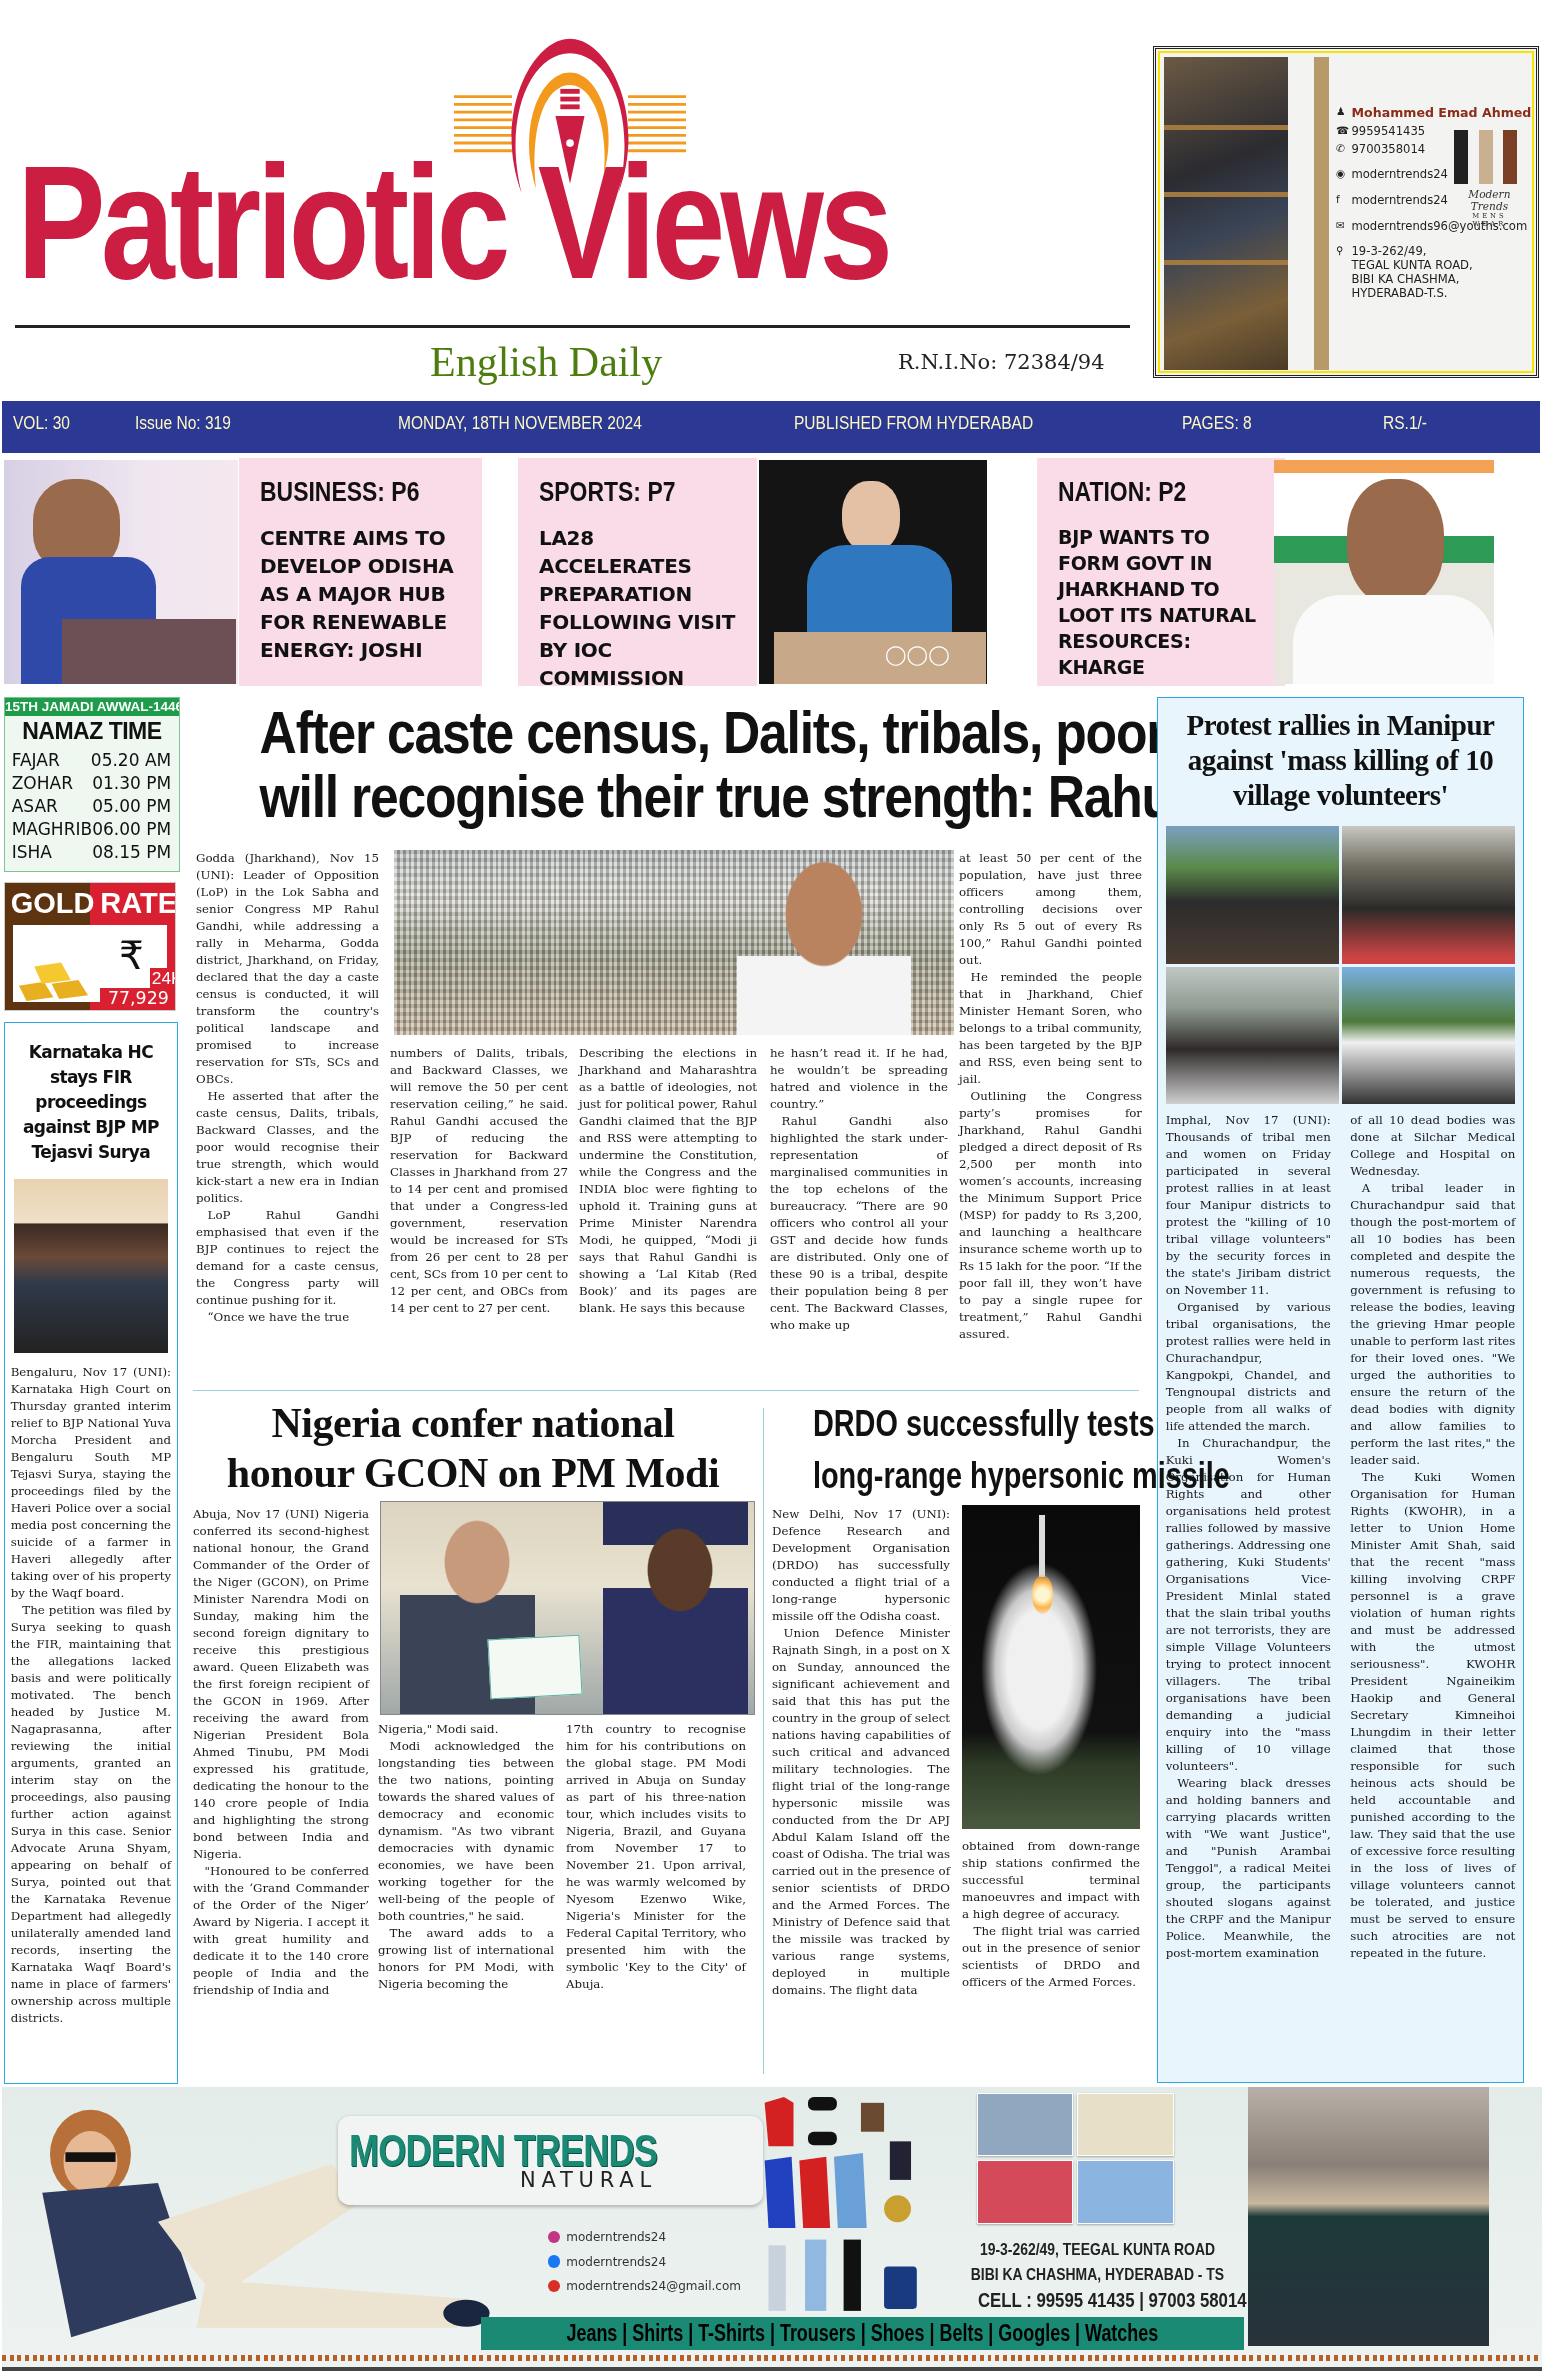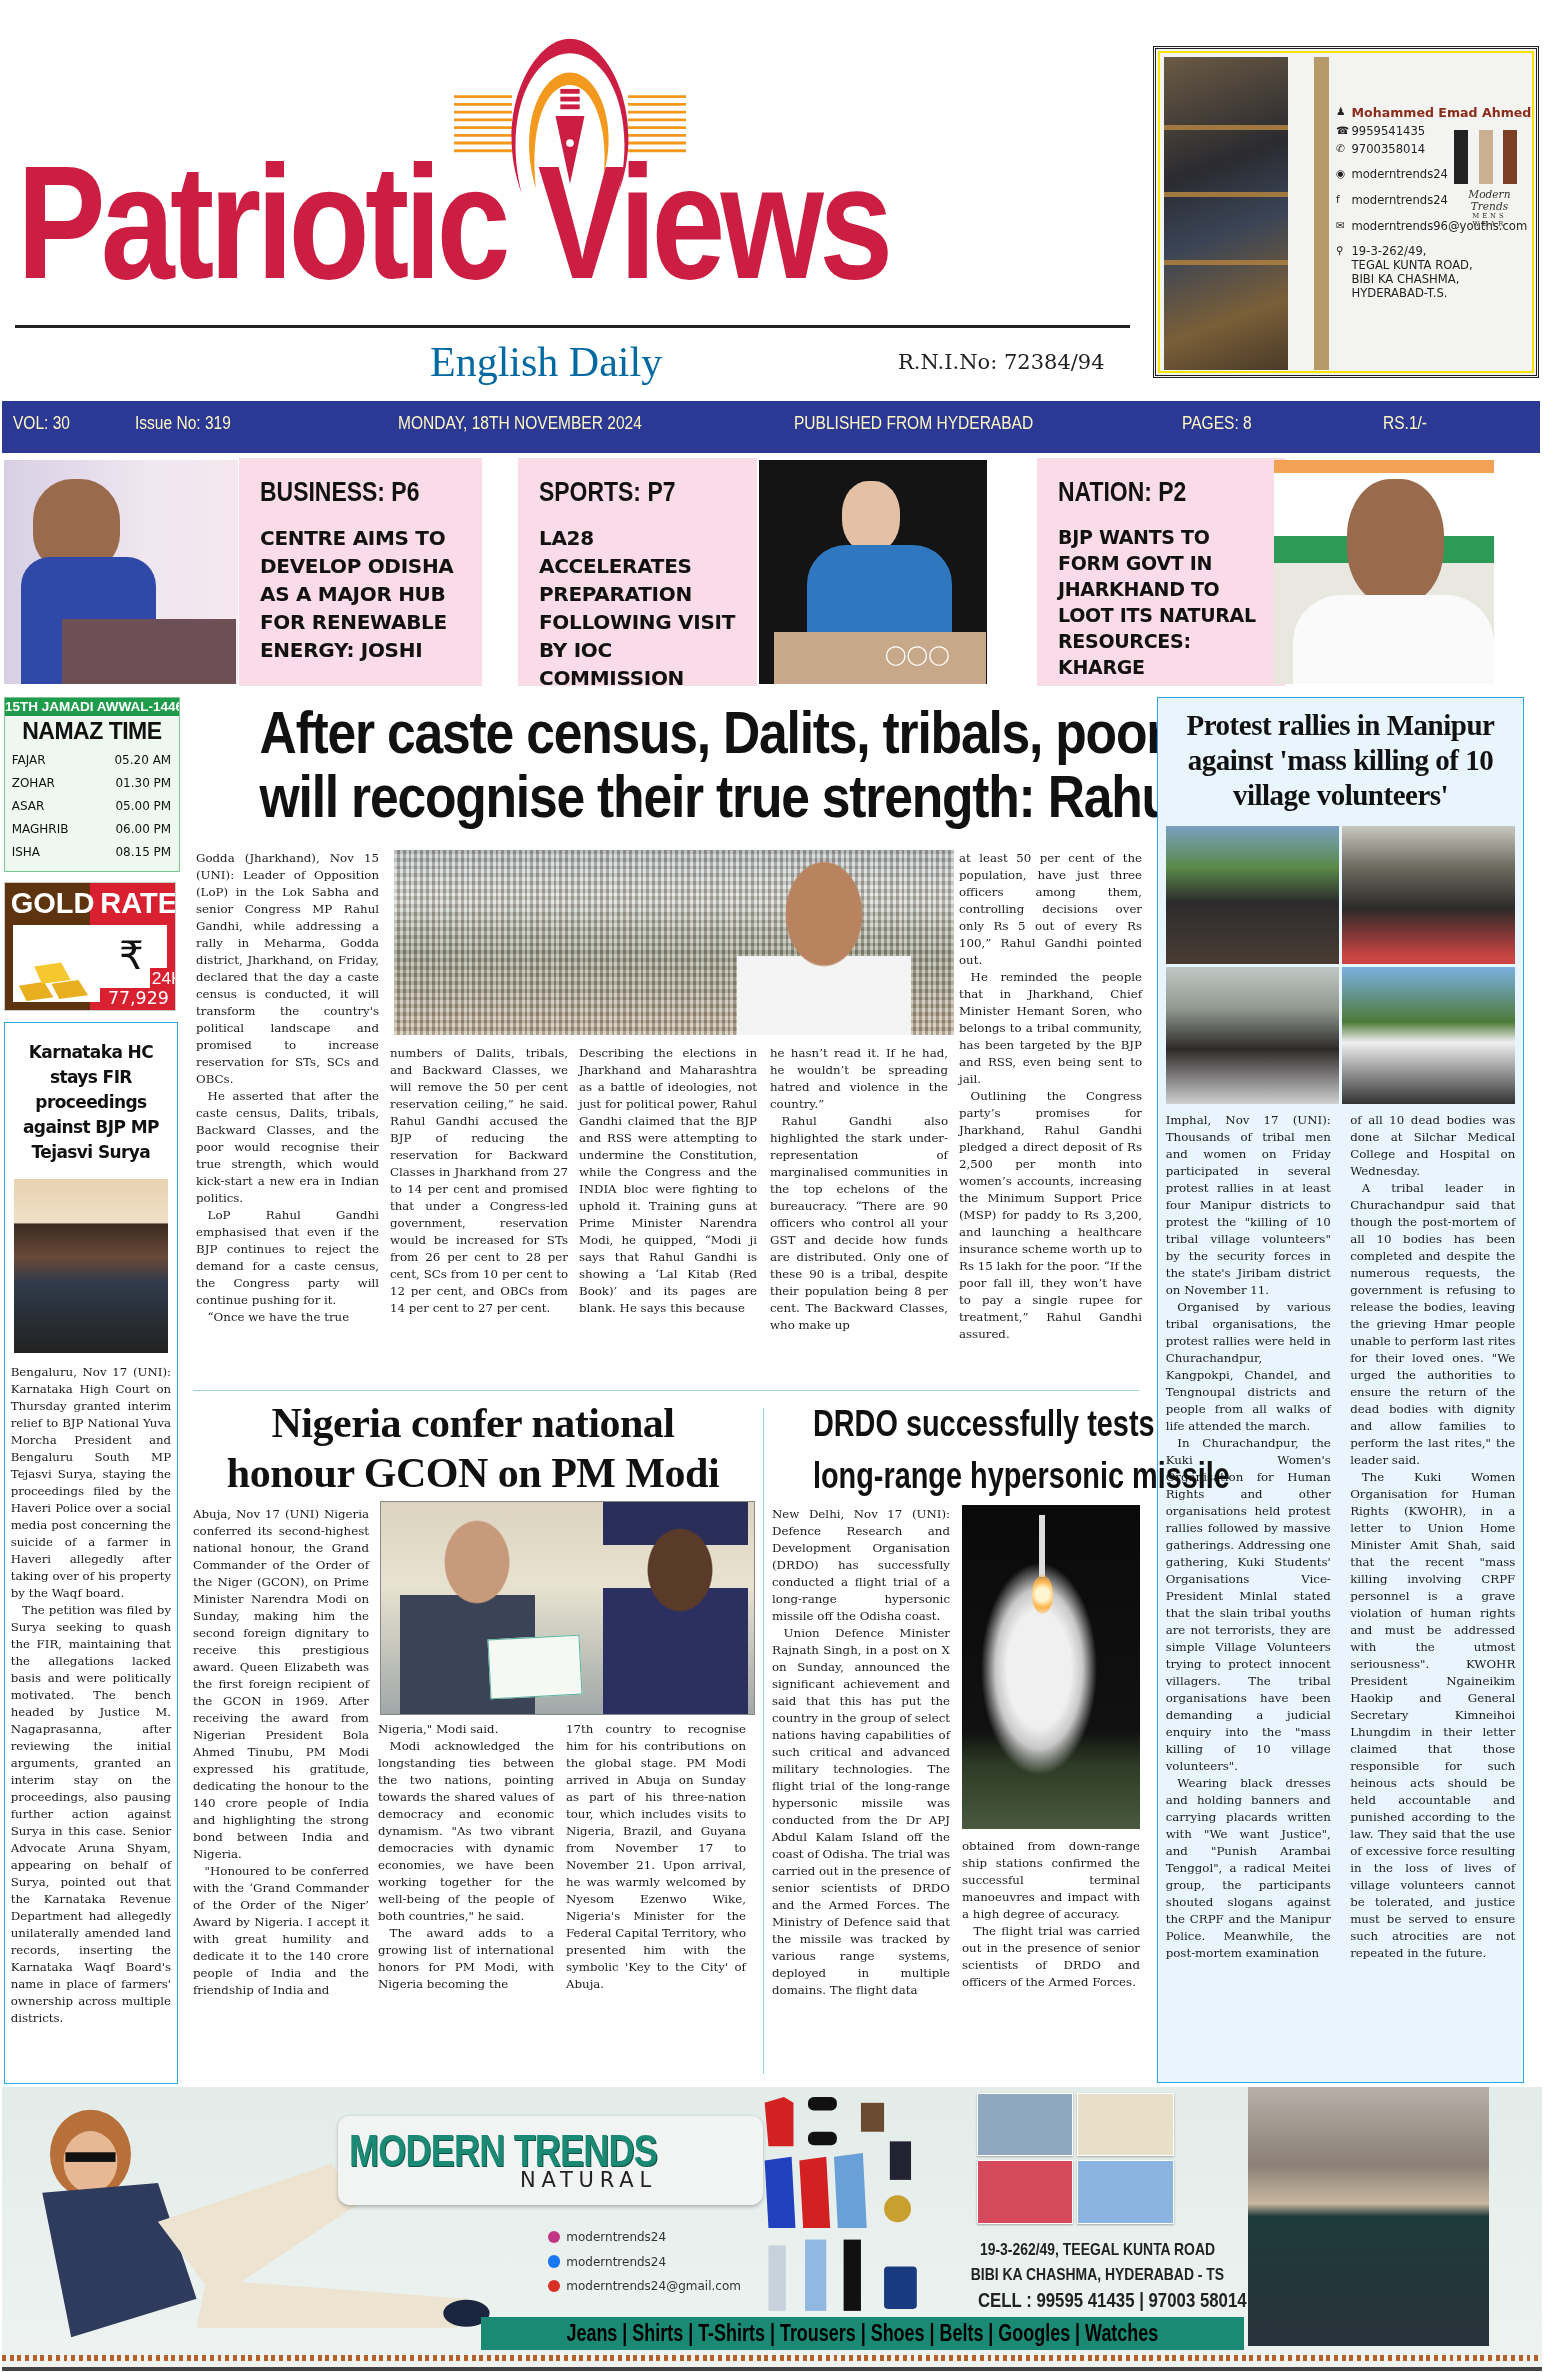--- a/index.html
+++ b/index.html
@@ -3,21 +3,21 @@
 <meta charset="utf-8">
 <style>
   * { box-sizing: border-box; margin: 0; padding: 0; }
   body { width: 1545px; height: 2372px; background: #fff; font-family: "DejaVu Serif", serif; color: #111; position: relative; overflow: hidden; }
   .abs { position: absolute; }
 
   
   .mast-title { left: 17.4px; top: 145px; font-family: "Liberation Sans", sans-serif; font-weight: 700; font-size: 162px; line-height: 154px; color: #cc1e43; letter-spacing: -5.8px; transform: scaleX(0.82); transform-origin: left top; white-space: nowrap; }
   .logo-mark { left: 454px; top: 29px; width: 232px; height: 174px; }
   .mast-rule { left: 14.5px; top: 325px; width: 1115px; height: 2.9px; background: #222; }
-  .subtitle { left: 430px; top: 338px; font-family: "Liberation Serif", serif; font-size: 42px; color: #0369a1; }
+  .subtitle { left: 430px; top: 338px; font-family: "Liberation Serif", serif; font-size: 42px; color: #4d7c0f; }
   .rni { left: 898px; top: 350px; font-family: "DejaVu Serif", serif; font-size: 21px; color: #222; }
 
   
   .card-ad { left: 1153px; top: 46px; width: 386px; height: 332px; border: 3.9px double #222; outline: 2.9px solid #f4e400; outline-offset: -7.7px; background: #f3f3f1; overflow: hidden; }
   .card-photo { position: absolute; left: 7.7px; top: 7.7px; width: 124px; height: 313px; background: linear-gradient(160deg,#6b5a44 0%,#2b2b30 35%,#3a4456 55%,#7a5f38 80%,#4a3a28 100%); }
   .card-photo .shelf { position:absolute; left:0; width:100%; height:5.8px; background:#a07840; }
   .card-strip { position: absolute; left: 158px; top: 7.7px; width: 15.4px; height: 313px; background: #b79a6a; }
   .card-body { position: absolute; left: 180px; top: 56px; width: 199px; font-family: "DejaVu Sans", sans-serif; font-size: 11.6px; color: #222; }
   .card-name { color: #8a2d1a; font-size: 12.6px; font-weight: 700; margin-bottom: 13.5px; }
   .card-line { margin-bottom: 3.9px; display: flex; gap: 3.9px; align-items: flex-start; }
@@ -32,21 +32,21 @@
   
   .teaser-photo { top: 460px; height: 224px; overflow: hidden; }
   .teaser-box { top: 458px; height: 228px; background: #f9dce8; padding: 19.3px 21px; }
   .teaser-head { font-family: "Liberation Sans", sans-serif; font-weight: 700; font-size: 27px; transform: scaleX(0.85); transform-origin: left; white-space: nowrap; color: #111; margin-bottom: 15.4px; }
   .teaser-text { font-family: "DejaVu Sans", sans-serif; font-weight: 700; font-size: 20px; line-height: 28px; color: #111; letter-spacing: -0.3px; }
 
   
   .namaz { left: 3.9px; top: 697px; width: 176px; height: 175px; background: #eef7f0; border: 1px solid #7cc491; }
   .namaz-top { background: #1e9b4b; color: #fff; font-family: "Liberation Sans", sans-serif; font-weight:700; font-size: 13.5px; height: 18.3px; line-height:18.3px; text-align:center; white-space:nowrap; overflow:hidden; }
   .namaz-title { font-family: "Liberation Sans", sans-serif; font-weight: 700; font-size: 23px; text-align:center; margin: 1.9px 0 3.9px; letter-spacing:-0.5px; }
-  .namaz-row { display:flex; justify-content: space-between; padding: 0 7.7px 0 6.8px; font-family: "DejaVu Sans", sans-serif; font-size: 12px; line-height: 23px; }
+  .namaz-row { display:flex; justify-content: space-between; padding: 0 7.7px 0 6.8px; font-family: "DejaVu Sans", sans-serif; font-size: 17px; line-height: 23px; }
   .gold { left: 3.9px; top: 882px; width: 172px; height: 129px; background: #5e3410; border: 1px solid #ccc; overflow:hidden; }
   .gold-rate-bg { position:absolute; right:0; top:0; width: 85px; height: 100%; background:#d82030; }
   .gold-title { position:absolute; left:5.8px; top:3.9px; font-family:"Liberation Sans",sans-serif; font-weight:900; font-size:29px; color:#fff; letter-spacing:0px; white-space:nowrap; }
   .gold-title .r { margin-left:5.8px; }
   .gold-panel { position:absolute; left:7.7px; top:42px; width:154px; height:77px; background:#fff; }
   .bars { position:absolute; left:9.7px; top:70px; width:75px; height:48px; }
   .gold-rupee { position:absolute; left:114px; top:50px; font-size:39px; font-family:"DejaVu Sans",sans-serif; color:#111; }
   .gold-k { position:absolute; left:145px; top:85px; font-family:"Liberation Sans",sans-serif; color:#fff; font-size:17.4px; background:#d82030; padding:0 1.9px; }
   .gold-price { position:absolute; left:95px; top:105px; width:77px; background:#d82030; color:#fff; font-family:"DejaVu Sans",sans-serif; font-size:17.4px; text-align:center; }
 

